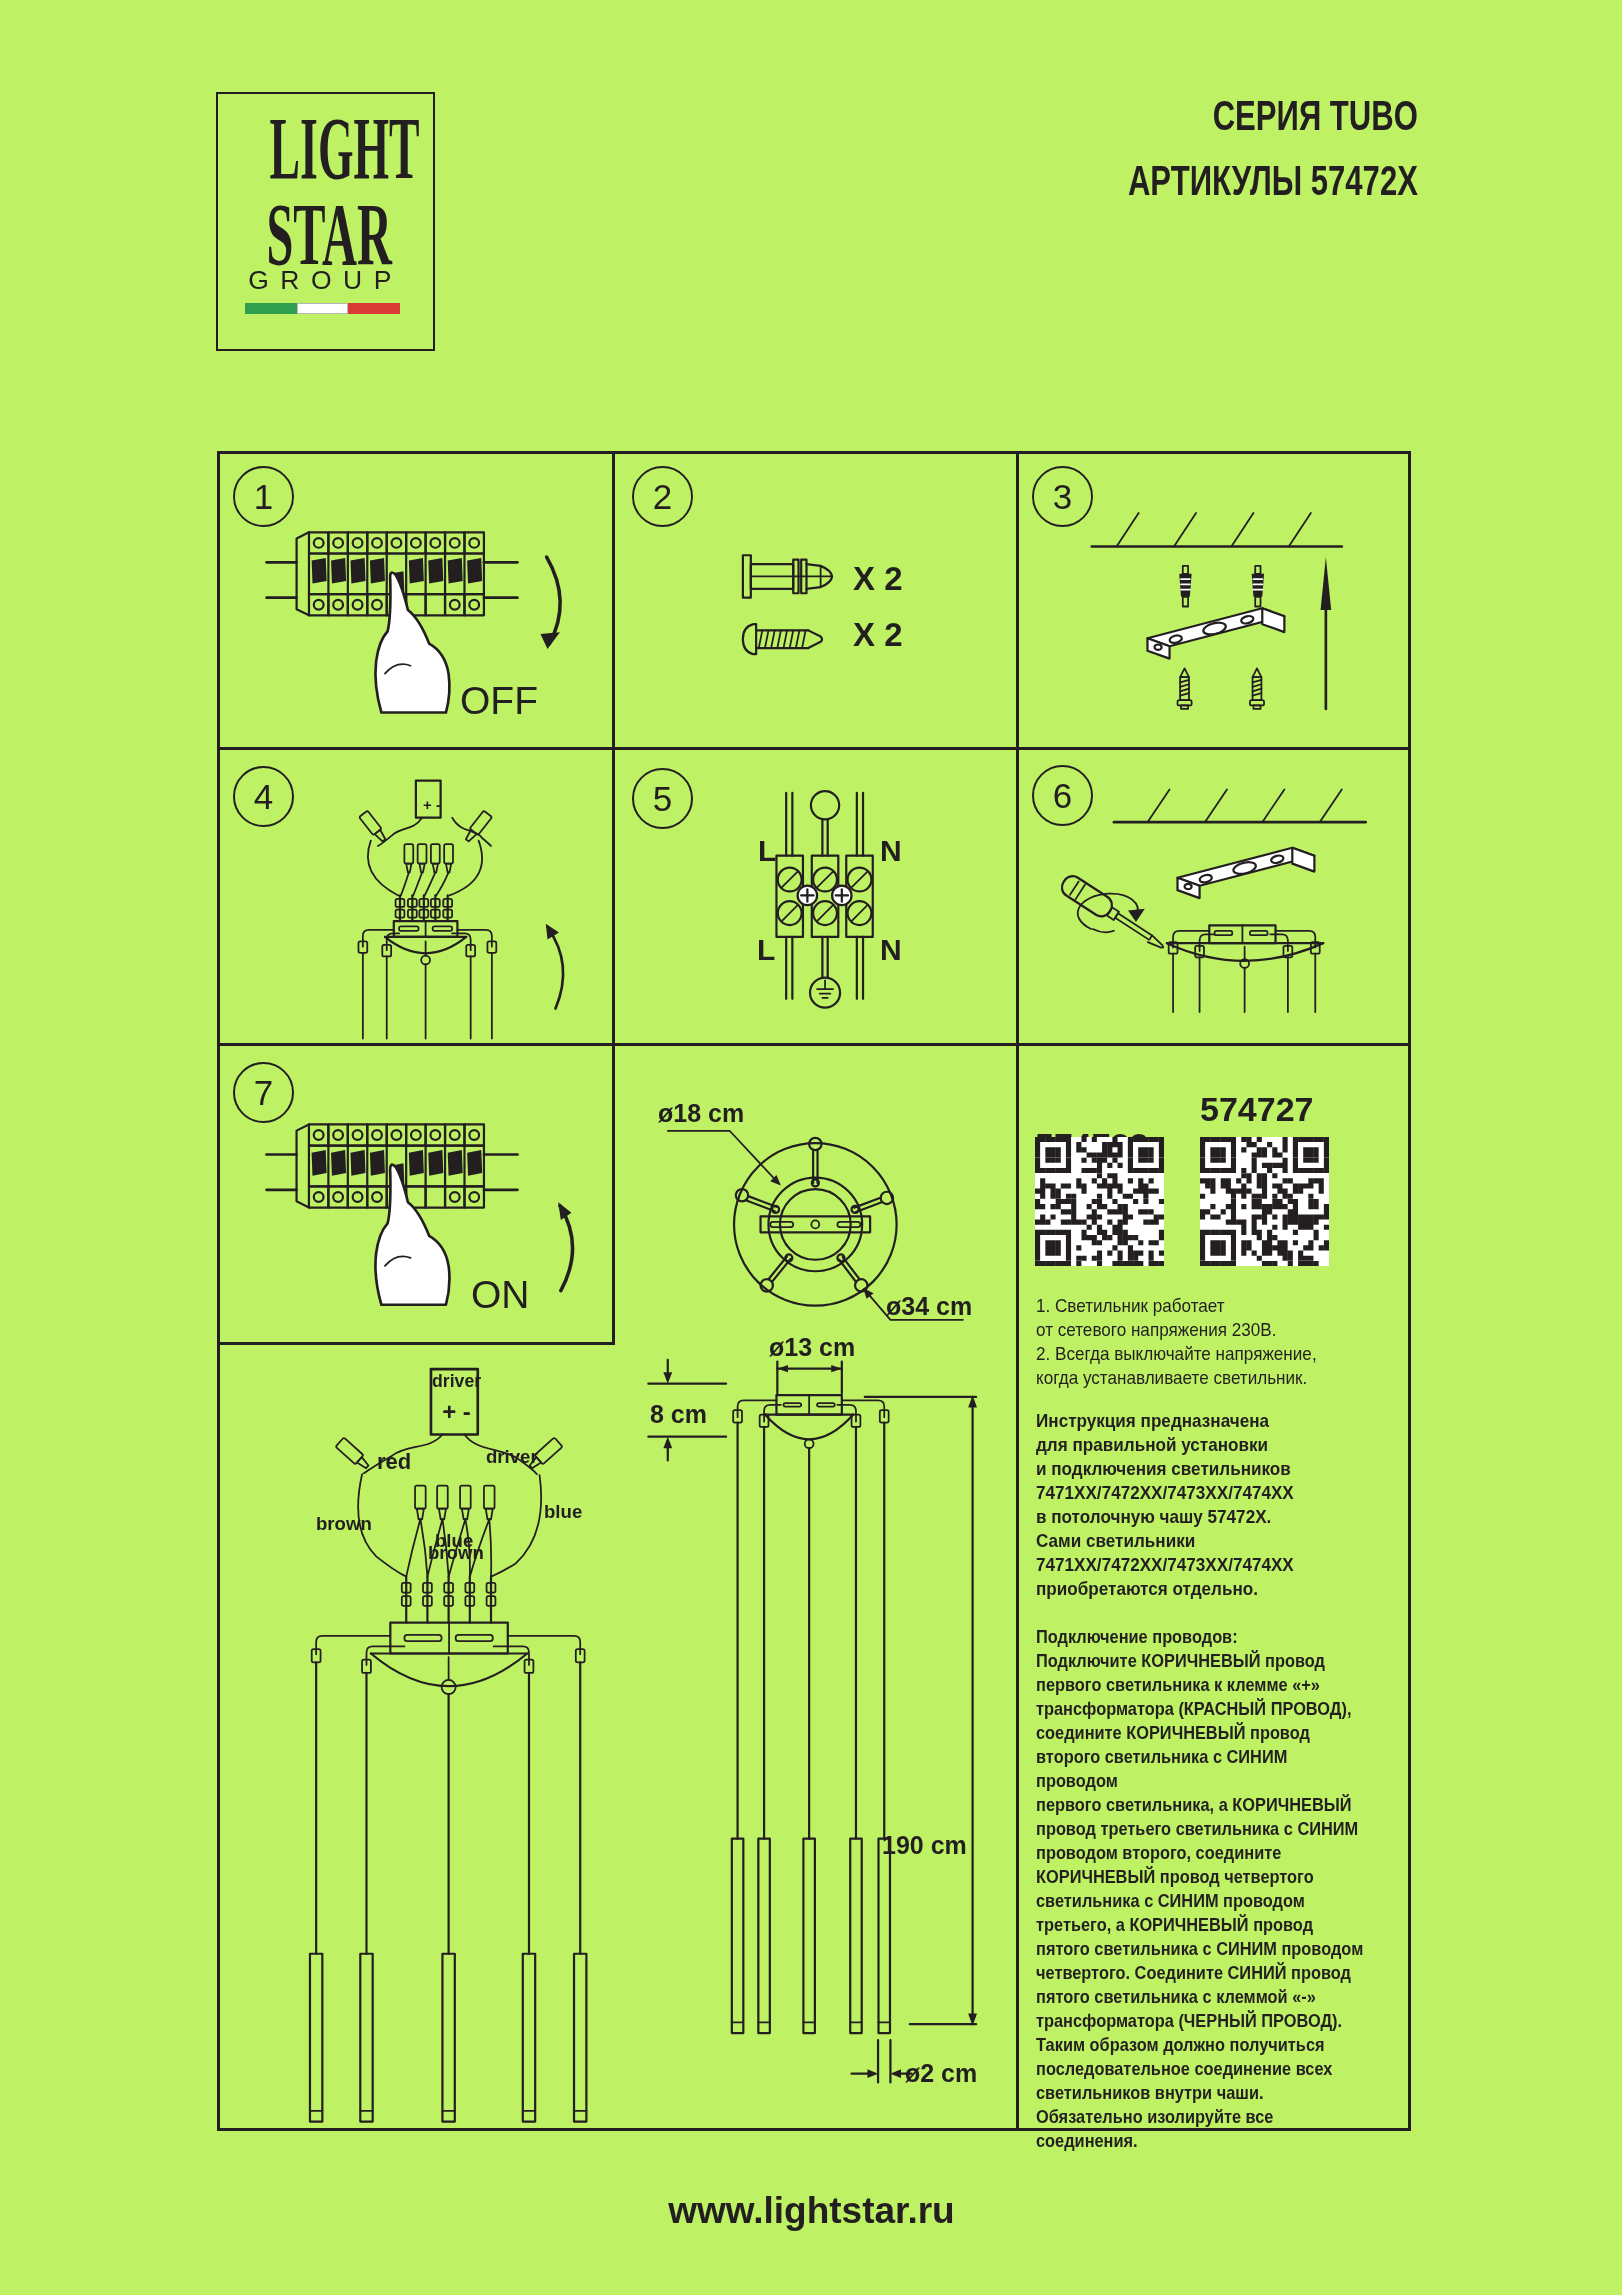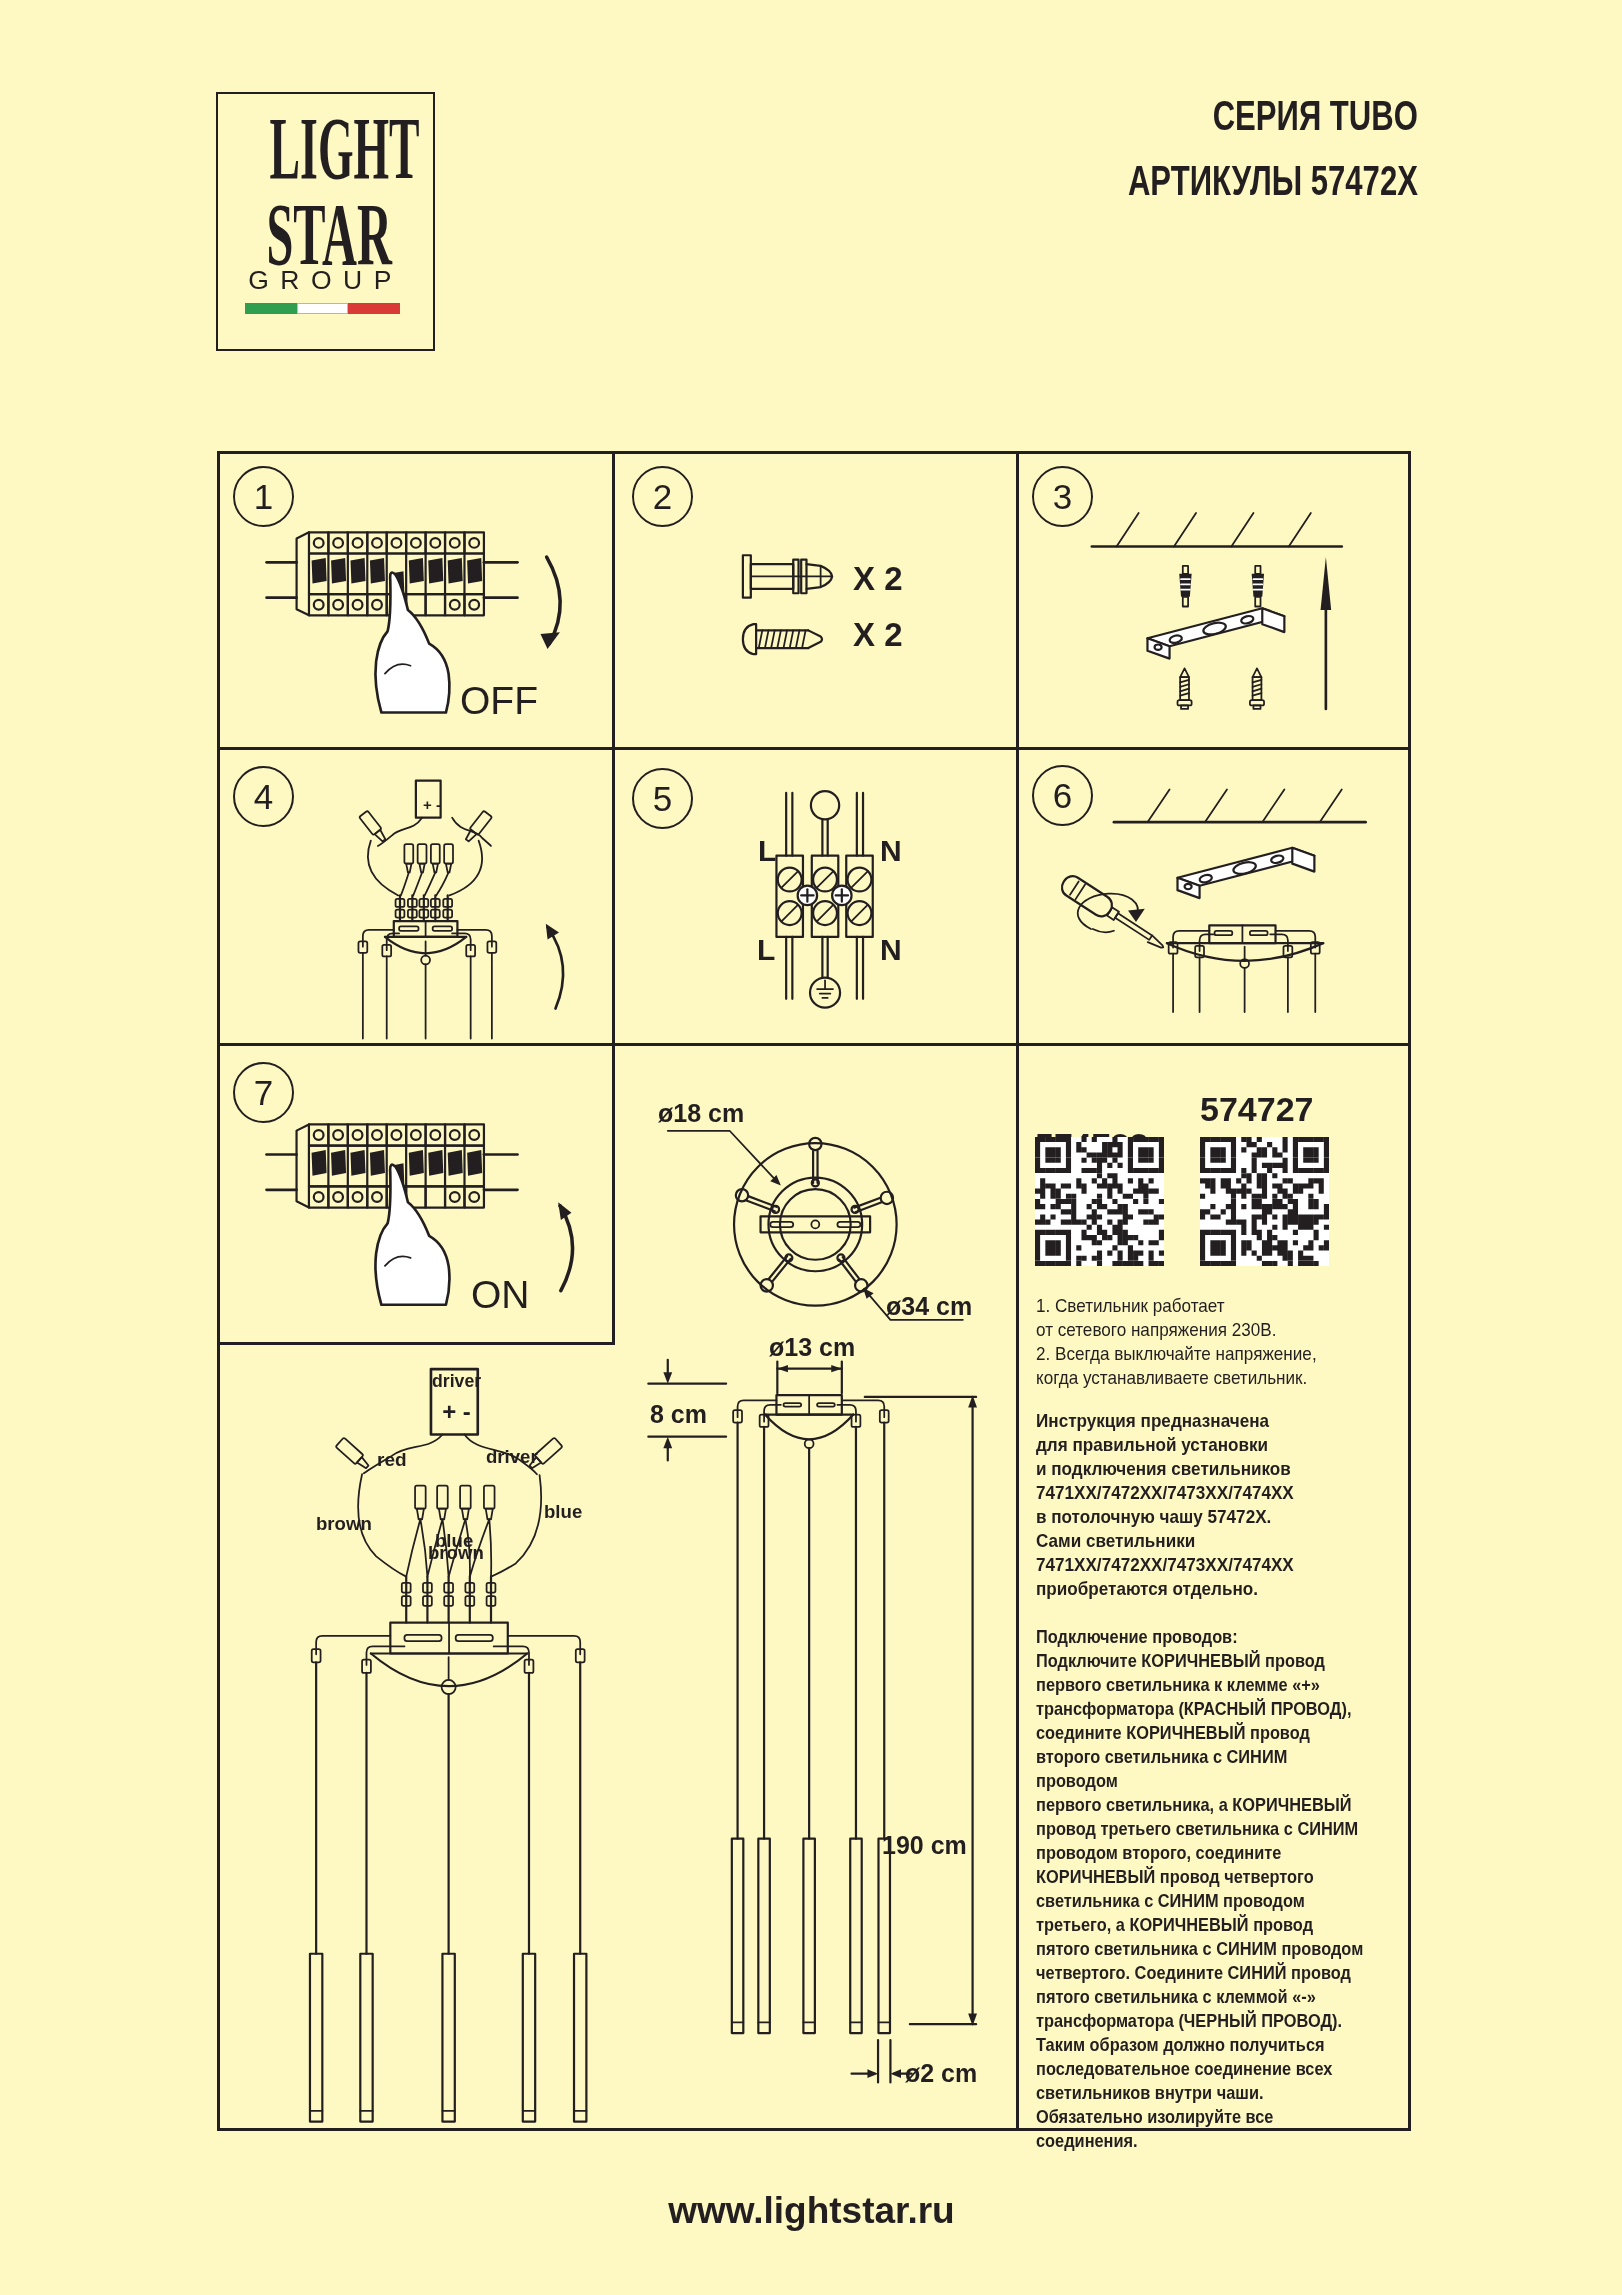--- a/index.html
+++ b/index.html
@@ -1,16 +1,16 @@
 <!DOCTYPE html>
 <html style="font-size:14px"><head>
 <meta charset="utf-8">
 <style>
   html,body{margin:0;padding:0;background:#fff}
-  #page{position:relative;width:1623px;height:2295px;background:#fef9c3;overflow:hidden;
+  #page{position:relative;width:1623px;height:2295px;background:#bef264;overflow:hidden;
         font-family:"Liberation Sans",sans-serif;color:#231f20}
   .lbl{position:absolute;color:#231f20;font-family:"Liberation Sans",sans-serif;white-space:nowrap}
   .pre{white-space:pre-line}
   .b{font-weight:bold}
   .gl{position:absolute;background:#231f20}
   .stepnum{position:absolute;width:57px;height:57px;border:2.7px solid #231f20;border-radius:50%;
            display:flex;align-items:center;justify-content:center;font-size:35px;color:#231f20}
   svg{position:absolute;overflow:visible}
   svg *{vector-effect:none}
   .s path,.s rect,.s circle,.s line,.s polyline,.s ellipse,.s polygon
@@ -592,21 +592,21 @@
       <rect x="253" y="690" width="14" height="190"></rect>
         <line class="w2" x1="253" y1="868" x2="267" y2="868"></line>
       <rect x="344" y="690" width="14" height="190"></rect>
         <line class="w2" x1="344" y1="868" x2="358" y2="868"></line>
       <rect x="402" y="690" width="14" height="190"></rect>
         <line class="w2" x1="402" y1="868" x2="416" y2="868"></line>
     </g>
   </svg>
   <div class="lbl b" style="left:432px;top:1371px;width:49px;text-align:left;font-size:17.7px">driver</div>
   <div class="lbl b" style="left:432px;top:1398px;width:49px;text-align:center;font-size:24px">+ -</div>
-  <div class="lbl b" style="left:377px;top:1449px;font-size:19px">red</div>
+  <div class="lbl b" style="left:377px;top:1449px;font-size:22px">red</div>
   <div class="lbl b" style="left:486px;top:1446px;font-size:18.6px">driver</div>
   <div class="lbl b" style="left:316px;top:1513px;font-size:18.6px">brown</div>
   <div class="lbl b" style="left:544px;top:1501px;font-size:18.6px">blue</div>
   <div class="lbl b" style="left:435px;top:1530px;font-size:18.6px">blue</div>
   <div class="lbl b" style="left:428px;top:1542px;font-size:18.6px">brown</div>
 
   <div class="lbl b" style="left:1035px;top:1126px;font-size:34px">574723</div>
   <div class="lbl b" style="left:1200px;top:1090px;font-size:34px">574727</div>
   <svg class="qr" style="left:1035px;top:1137px" width="129" height="129" viewBox="0 0 146 146">
       <path d="M0.0,0.0h5.8v5.8h-5.8zM5.8,0.0h5.8v5.8h-5.8zM11.7,0.0h5.8v5.8h-5.8zM17.5,0.0h5.8v5.8h-5.8zM23.4,0.0h5.8v5.8h-5.8zM29.2,0.0h5.8v5.8h-5.8zM35.0,0.0h5.8v5.8h-5.8zM52.6,0.0h5.8v5.8h-5.8zM64.2,0.0h5.8v5.8h-5.8zM87.6,0.0h5.8v5.8h-5.8zM105.1,0.0h5.8v5.8h-5.8zM111.0,0.0h5.8v5.8h-5.8zM116.8,0.0h5.8v5.8h-5.8zM122.6,0.0h5.8v5.8h-5.8zM128.5,0.0h5.8v5.8h-5.8zM134.3,0.0h5.8v5.8h-5.8zM140.2,0.0h5.8v5.8h-5.8zM0.0,5.8h5.8v5.8h-5.8zM35.0,5.8h5.8v5.8h-5.8zM46.7,5.8h5.8v5.8h-5.8zM75.9,5.8h5.8v5.8h-5.8zM81.8,5.8h5.8v5.8h-5.8zM87.6,5.8h5.8v5.8h-5.8zM93.4,5.8h5.8v5.8h-5.8zM105.1,5.8h5.8v5.8h-5.8zM140.2,5.8h5.8v5.8h-5.8zM0.0,11.7h5.8v5.8h-5.8zM11.7,11.7h5.8v5.8h-5.8zM17.5,11.7h5.8v5.8h-5.8zM23.4,11.7h5.8v5.8h-5.8zM35.0,11.7h5.8v5.8h-5.8zM46.7,11.7h5.8v5.8h-5.8zM52.6,11.7h5.8v5.8h-5.8zM75.9,11.7h5.8v5.8h-5.8zM81.8,11.7h5.8v5.8h-5.8zM93.4,11.7h5.8v5.8h-5.8zM105.1,11.7h5.8v5.8h-5.8zM116.8,11.7h5.8v5.8h-5.8zM122.6,11.7h5.8v5.8h-5.8zM128.5,11.7h5.8v5.8h-5.8zM140.2,11.7h5.8v5.8h-5.8zM0.0,17.5h5.8v5.8h-5.8zM11.7,17.5h5.8v5.8h-5.8zM17.5,17.5h5.8v5.8h-5.8zM23.4,17.5h5.8v5.8h-5.8zM35.0,17.5h5.8v5.8h-5.8zM58.4,17.5h5.8v5.8h-5.8zM64.2,17.5h5.8v5.8h-5.8zM70.1,17.5h5.8v5.8h-5.8zM75.9,17.5h5.8v5.8h-5.8zM81.8,17.5h5.8v5.8h-5.8zM87.6,17.5h5.8v5.8h-5.8zM93.4,17.5h5.8v5.8h-5.8zM105.1,17.5h5.8v5.8h-5.8zM116.8,17.5h5.8v5.8h-5.8zM122.6,17.5h5.8v5.8h-5.8zM128.5,17.5h5.8v5.8h-5.8zM140.2,17.5h5.8v5.8h-5.8zM0.0,23.4h5.8v5.8h-5.8zM11.7,23.4h5.8v5.8h-5.8zM17.5,23.4h5.8v5.8h-5.8zM23.4,23.4h5.8v5.8h-5.8zM35.0,23.4h5.8v5.8h-5.8zM52.6,23.4h5.8v5.8h-5.8zM64.2,23.4h5.8v5.8h-5.8zM70.1,23.4h5.8v5.8h-5.8zM75.9,23.4h5.8v5.8h-5.8zM87.6,23.4h5.8v5.8h-5.8zM105.1,23.4h5.8v5.8h-5.8zM116.8,23.4h5.8v5.8h-5.8zM122.6,23.4h5.8v5.8h-5.8zM128.5,23.4h5.8v5.8h-5.8zM140.2,23.4h5.8v5.8h-5.8zM0.0,29.2h5.8v5.8h-5.8zM35.0,29.2h5.8v5.8h-5.8zM70.1,29.2h5.8v5.8h-5.8zM81.8,29.2h5.8v5.8h-5.8zM93.4,29.2h5.8v5.8h-5.8zM105.1,29.2h5.8v5.8h-5.8zM140.2,29.2h5.8v5.8h-5.8zM0.0,35.0h5.8v5.8h-5.8zM5.8,35.0h5.8v5.8h-5.8zM11.7,35.0h5.8v5.8h-5.8zM17.5,35.0h5.8v5.8h-5.8zM23.4,35.0h5.8v5.8h-5.8zM29.2,35.0h5.8v5.8h-5.8zM35.0,35.0h5.8v5.8h-5.8zM52.6,35.0h5.8v5.8h-5.8zM58.4,35.0h5.8v5.8h-5.8zM64.2,35.0h5.8v5.8h-5.8zM70.1,35.0h5.8v5.8h-5.8zM105.1,35.0h5.8v5.8h-5.8zM111.0,35.0h5.8v5.8h-5.8zM116.8,35.0h5.8v5.8h-5.8zM122.6,35.0h5.8v5.8h-5.8zM128.5,35.0h5.8v5.8h-5.8zM134.3,35.0h5.8v5.8h-5.8zM140.2,35.0h5.8v5.8h-5.8zM70.1,40.9h5.8v5.8h-5.8zM81.8,40.9h5.8v5.8h-5.8zM87.6,40.9h5.8v5.8h-5.8zM5.8,46.7h5.8v5.8h-5.8zM46.7,46.7h5.8v5.8h-5.8zM64.2,46.7h5.8v5.8h-5.8zM75.9,46.7h5.8v5.8h-5.8zM87.6,46.7h5.8v5.8h-5.8zM105.1,46.7h5.8v5.8h-5.8zM116.8,46.7h5.8v5.8h-5.8zM128.5,46.7h5.8v5.8h-5.8zM5.8,52.6h5.8v5.8h-5.8zM11.7,52.6h5.8v5.8h-5.8zM17.5,52.6h5.8v5.8h-5.8zM29.2,52.6h5.8v5.8h-5.8zM35.0,52.6h5.8v5.8h-5.8zM46.7,52.6h5.8v5.8h-5.8zM52.6,52.6h5.8v5.8h-5.8zM70.1,52.6h5.8v5.8h-5.8zM75.9,52.6h5.8v5.8h-5.8zM81.8,52.6h5.8v5.8h-5.8zM87.6,52.6h5.8v5.8h-5.8zM93.4,52.6h5.8v5.8h-5.8zM116.8,52.6h5.8v5.8h-5.8zM122.6,52.6h5.8v5.8h-5.8zM0.0,58.4h5.8v5.8h-5.8zM5.8,58.4h5.8v5.8h-5.8zM17.5,58.4h5.8v5.8h-5.8zM23.4,58.4h5.8v5.8h-5.8zM52.6,58.4h5.8v5.8h-5.8zM81.8,58.4h5.8v5.8h-5.8zM93.4,58.4h5.8v5.8h-5.8zM111.0,58.4h5.8v5.8h-5.8zM116.8,58.4h5.8v5.8h-5.8zM122.6,58.4h5.8v5.8h-5.8zM128.5,58.4h5.8v5.8h-5.8zM134.3,58.4h5.8v5.8h-5.8zM5.8,64.2h5.8v5.8h-5.8zM17.5,64.2h5.8v5.8h-5.8zM23.4,64.2h5.8v5.8h-5.8zM35.0,64.2h5.8v5.8h-5.8zM40.9,64.2h5.8v5.8h-5.8zM70.1,64.2h5.8v5.8h-5.8zM81.8,64.2h5.8v5.8h-5.8zM99.3,64.2h5.8v5.8h-5.8zM105.1,64.2h5.8v5.8h-5.8zM122.6,64.2h5.8v5.8h-5.8zM0.0,70.1h5.8v5.8h-5.8zM23.4,70.1h5.8v5.8h-5.8zM29.2,70.1h5.8v5.8h-5.8zM35.0,70.1h5.8v5.8h-5.8zM40.9,70.1h5.8v5.8h-5.8zM64.2,70.1h5.8v5.8h-5.8zM70.1,70.1h5.8v5.8h-5.8zM87.6,70.1h5.8v5.8h-5.8zM111.0,70.1h5.8v5.8h-5.8zM122.6,70.1h5.8v5.8h-5.8zM140.2,70.1h5.8v5.8h-5.8zM0.0,75.9h5.8v5.8h-5.8zM5.8,75.9h5.8v5.8h-5.8zM17.5,75.9h5.8v5.8h-5.8zM23.4,75.9h5.8v5.8h-5.8zM40.9,75.9h5.8v5.8h-5.8zM58.4,75.9h5.8v5.8h-5.8zM70.1,75.9h5.8v5.8h-5.8zM75.9,75.9h5.8v5.8h-5.8zM93.4,75.9h5.8v5.8h-5.8zM99.3,75.9h5.8v5.8h-5.8zM29.2,81.8h5.8v5.8h-5.8zM35.0,81.8h5.8v5.8h-5.8zM40.9,81.8h5.8v5.8h-5.8zM64.2,81.8h5.8v5.8h-5.8zM81.8,81.8h5.8v5.8h-5.8zM87.6,81.8h5.8v5.8h-5.8zM93.4,81.8h5.8v5.8h-5.8zM99.3,81.8h5.8v5.8h-5.8zM116.8,81.8h5.8v5.8h-5.8zM122.6,81.8h5.8v5.8h-5.8zM128.5,81.8h5.8v5.8h-5.8zM5.8,87.6h5.8v5.8h-5.8zM17.5,87.6h5.8v5.8h-5.8zM40.9,87.6h5.8v5.8h-5.8zM58.4,87.6h5.8v5.8h-5.8zM64.2,87.6h5.8v5.8h-5.8zM70.1,87.6h5.8v5.8h-5.8zM99.3,87.6h5.8v5.8h-5.8zM105.1,87.6h5.8v5.8h-5.8zM134.3,87.6h5.8v5.8h-5.8zM140.2,87.6h5.8v5.8h-5.8zM0.0,93.4h5.8v5.8h-5.8zM5.8,93.4h5.8v5.8h-5.8zM11.7,93.4h5.8v5.8h-5.8zM29.2,93.4h5.8v5.8h-5.8zM35.0,93.4h5.8v5.8h-5.8zM40.9,93.4h5.8v5.8h-5.8zM46.7,93.4h5.8v5.8h-5.8zM52.6,93.4h5.8v5.8h-5.8zM64.2,93.4h5.8v5.8h-5.8zM81.8,93.4h5.8v5.8h-5.8zM93.4,93.4h5.8v5.8h-5.8zM99.3,93.4h5.8v5.8h-5.8zM122.6,93.4h5.8v5.8h-5.8zM128.5,93.4h5.8v5.8h-5.8zM134.3,93.4h5.8v5.8h-5.8zM58.4,99.3h5.8v5.8h-5.8zM70.1,99.3h5.8v5.8h-5.8zM87.6,99.3h5.8v5.8h-5.8zM93.4,99.3h5.8v5.8h-5.8zM0.0,105.1h5.8v5.8h-5.8zM5.8,105.1h5.8v5.8h-5.8zM11.7,105.1h5.8v5.8h-5.8zM17.5,105.1h5.8v5.8h-5.8zM23.4,105.1h5.8v5.8h-5.8zM29.2,105.1h5.8v5.8h-5.8zM35.0,105.1h5.8v5.8h-5.8zM52.6,105.1h5.8v5.8h-5.8zM70.1,105.1h5.8v5.8h-5.8zM75.9,105.1h5.8v5.8h-5.8zM87.6,105.1h5.8v5.8h-5.8zM93.4,105.1h5.8v5.8h-5.8zM99.3,105.1h5.8v5.8h-5.8zM140.2,105.1h5.8v5.8h-5.8zM0.0,111.0h5.8v5.8h-5.8zM35.0,111.0h5.8v5.8h-5.8zM52.6,111.0h5.8v5.8h-5.8zM58.4,111.0h5.8v5.8h-5.8zM64.2,111.0h5.8v5.8h-5.8zM75.9,111.0h5.8v5.8h-5.8zM81.8,111.0h5.8v5.8h-5.8zM93.4,111.0h5.8v5.8h-5.8zM99.3,111.0h5.8v5.8h-5.8zM105.1,111.0h5.8v5.8h-5.8zM111.0,111.0h5.8v5.8h-5.8zM140.2,111.0h5.8v5.8h-5.8zM0.0,116.8h5.8v5.8h-5.8zM11.7,116.8h5.8v5.8h-5.8zM17.5,116.8h5.8v5.8h-5.8zM23.4,116.8h5.8v5.8h-5.8zM35.0,116.8h5.8v5.8h-5.8zM64.2,116.8h5.8v5.8h-5.8zM70.1,116.8h5.8v5.8h-5.8zM93.4,116.8h5.8v5.8h-5.8zM99.3,116.8h5.8v5.8h-5.8zM116.8,116.8h5.8v5.8h-5.8zM128.5,116.8h5.8v5.8h-5.8zM134.3,116.8h5.8v5.8h-5.8zM0.0,122.6h5.8v5.8h-5.8zM11.7,122.6h5.8v5.8h-5.8zM17.5,122.6h5.8v5.8h-5.8zM23.4,122.6h5.8v5.8h-5.8zM35.0,122.6h5.8v5.8h-5.8zM46.7,122.6h5.8v5.8h-5.8zM87.6,122.6h5.8v5.8h-5.8zM105.1,122.6h5.8v5.8h-5.8zM0.0,128.5h5.8v5.8h-5.8zM11.7,128.5h5.8v5.8h-5.8zM17.5,128.5h5.8v5.8h-5.8zM23.4,128.5h5.8v5.8h-5.8zM35.0,128.5h5.8v5.8h-5.8zM70.1,128.5h5.8v5.8h-5.8zM81.8,128.5h5.8v5.8h-5.8zM93.4,128.5h5.8v5.8h-5.8zM105.1,128.5h5.8v5.8h-5.8zM111.0,128.5h5.8v5.8h-5.8zM116.8,128.5h5.8v5.8h-5.8zM128.5,128.5h5.8v5.8h-5.8zM140.2,128.5h5.8v5.8h-5.8zM0.0,134.3h5.8v5.8h-5.8zM35.0,134.3h5.8v5.8h-5.8zM46.7,134.3h5.8v5.8h-5.8zM52.6,134.3h5.8v5.8h-5.8zM64.2,134.3h5.8v5.8h-5.8zM70.1,134.3h5.8v5.8h-5.8zM93.4,134.3h5.8v5.8h-5.8zM105.1,134.3h5.8v5.8h-5.8zM111.0,134.3h5.8v5.8h-5.8zM128.5,134.3h5.8v5.8h-5.8zM0.0,140.2h5.8v5.8h-5.8zM5.8,140.2h5.8v5.8h-5.8zM11.7,140.2h5.8v5.8h-5.8zM17.5,140.2h5.8v5.8h-5.8zM23.4,140.2h5.8v5.8h-5.8zM29.2,140.2h5.8v5.8h-5.8zM35.0,140.2h5.8v5.8h-5.8zM46.7,140.2h5.8v5.8h-5.8zM70.1,140.2h5.8v5.8h-5.8zM87.6,140.2h5.8v5.8h-5.8zM93.4,140.2h5.8v5.8h-5.8zM99.3,140.2h5.8v5.8h-5.8zM105.1,140.2h5.8v5.8h-5.8zM111.0,140.2h5.8v5.8h-5.8zM116.8,140.2h5.8v5.8h-5.8zM128.5,140.2h5.8v5.8h-5.8zM134.3,140.2h5.8v5.8h-5.8zM140.2,140.2h5.8v5.8h-5.8z" fill="#231f20"></path>

